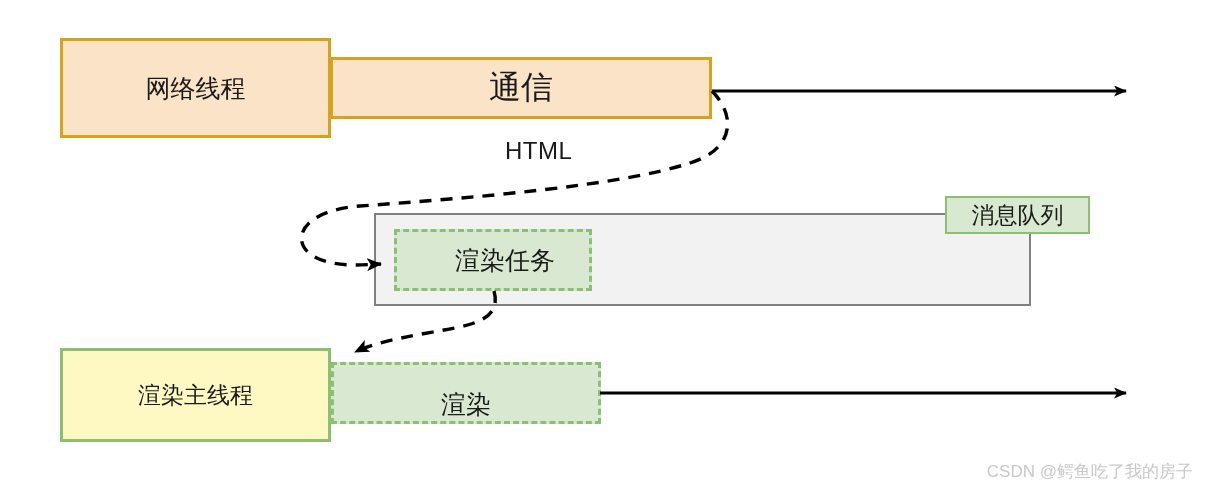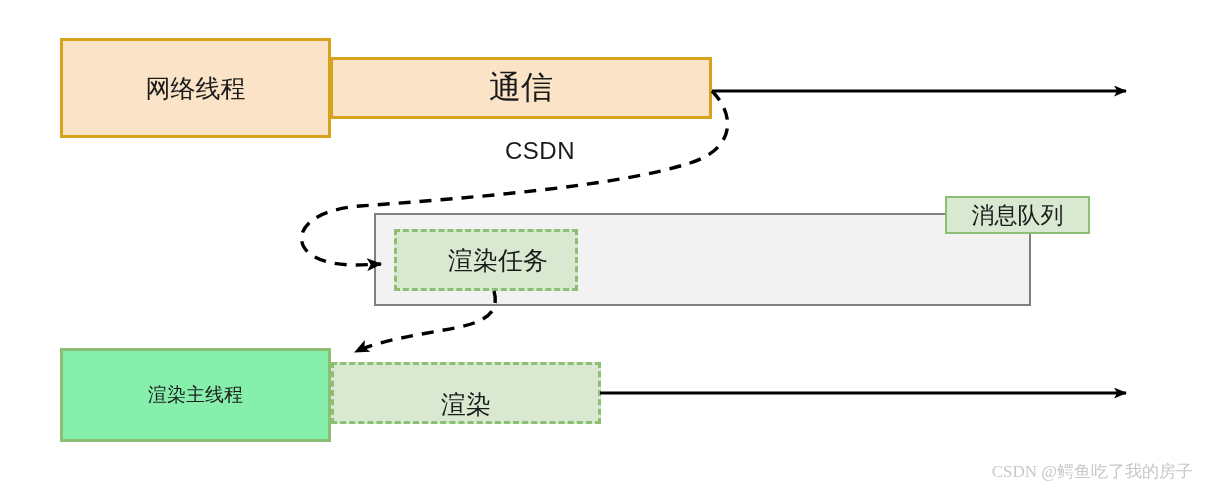--- a/index.html
+++ b/index.html
@@ -55,21 +55,21 @@
     top: 213px;
     width: 657px;
     height: 93px;
     background: #f2f2f2;
     border: 2px solid #808080;
     z-index: 1;
   }
   .box-render-task {
     left: 394px;
     top: 229px;
-    width: 184px;
+    width: 198px;
     height: 62px;
     background: #d9e8d0;
     border: 3px dashed #8cbf74;
     font-size: 25px;
     z-index: 2;
     padding-left: 24px;
   }
   .box-queue-label {
     left: 945px;
     top: 196px;
@@ -80,23 +80,23 @@
     font-size: 23px;
     z-index: 4;
   }
 
   
   .box-render-main {
     left: 60px;
     top: 348px;
     width: 271px;
     height: 94px;
-    background: #86efac;
+    background: #fef9c3;
     border: 3px solid #8cbf74;
-    font-size: 19px;
+    font-size: 23px;
     z-index: 3;
     font-family: Liberation Serif, serif;
   }
   .box-render {
     left: 331px;
     top: 362px;
     width: 270px;
     height: 62px;
     background: #d9e8d0;
     border: 3px dashed #8cbf74;
@@ -129,21 +129,20 @@
 
   
   .watermark {
     position: absolute;
     right: 12px;
     bottom: 12px;
     font-size: 17px;
     color: #c8c8c8;
     z-index: 7;
     white-space: nowrap;
-    font-family: Liberation Serif, serif;
   }
 </style>
 </head>
 <body>
 
 <div id="canvas">
 
   <div class="box box-network">
     <span>网络线程</span>
   </div>
@@ -163,21 +162,21 @@
   </div>
 
   <div class="box box-render-main">
     <span>渲染主线程</span>
   </div>
 
   <div class="box box-render">
     <span>渲染</span>
   </div>
 
-  <div class="label-html">CSDN</div>
+  <div class="label-html">HTML</div>
 
   <svg id="arrows" viewBox="0 0 1205 495">
     <defs>
       <marker id="solidArrow" markerWidth="13" markerHeight="11" refX="12" refY="5.5" orient="auto" markerUnits="userSpaceOnUse">
         <path d="M0,0 L13,5.5 L0,11 L3.2,5.5 Z" fill="#000000"></path>
       </marker>
       <marker id="dashArrowRight" markerWidth="15" markerHeight="13" refX="14" refY="6.5" orient="auto" markerUnits="userSpaceOnUse">
         <path d="M0,0 L15,6.5 L0,13 L3.6,6.5 Z" fill="#000000"></path>
       </marker>
       <marker id="dashArrowDown" markerWidth="15" markerHeight="13" refX="14" refY="6.5" orient="auto" markerUnits="userSpaceOnUse">

